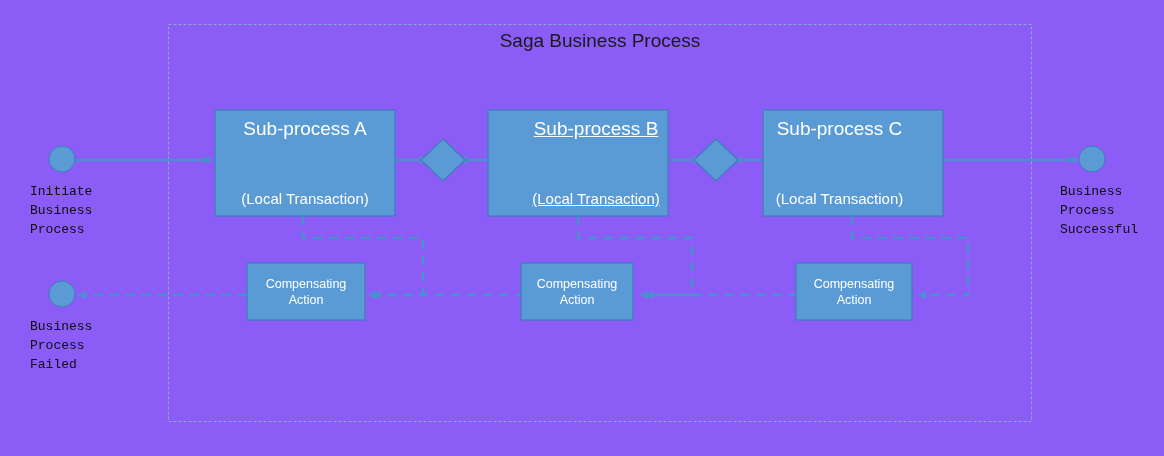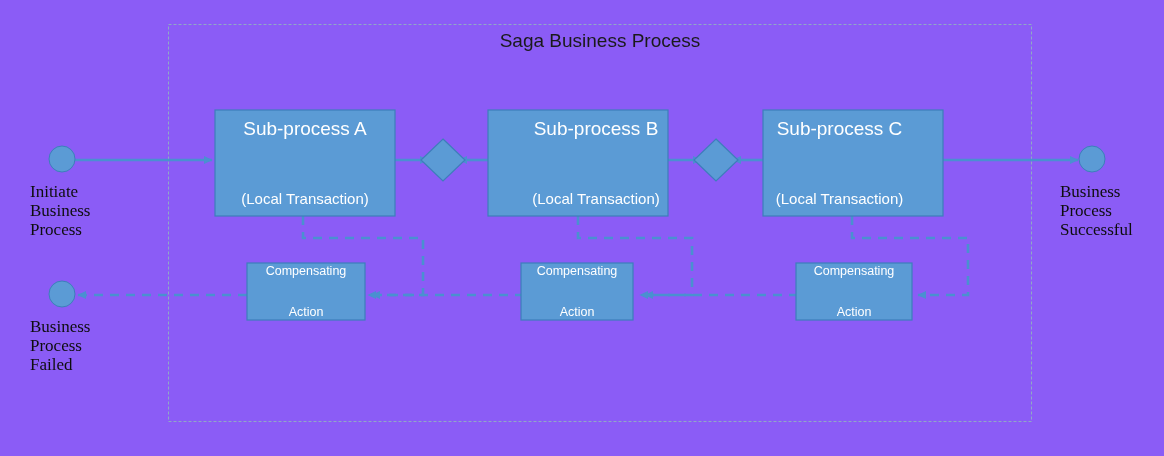--- a/index.html
+++ b/index.html
@@ -23,24 +23,24 @@
     position: absolute;
     left: 0;
     top: 0;
     width: 1164px;
     height: 456px;
   }
   
   .lbl {
     position: absolute;
     color: #0d0d0d;
-    font-size: 17px;
+    font-size: 13px;
     line-height: 19px;
     white-space: pre-line;
-    font-family: Liberation Serif, serif;
+    font-family: Liberation Mono, monospace;
   }
   .container-title {
     position: absolute;
     left: 168px;
     top: 30px;
     width: 864px;
     text-align: center;
     font-size: 19px;
     color: #1a1a1a;
     font-family: "Liberation Sans", sans-serif;
@@ -60,21 +60,21 @@
   .comptext {
     position: absolute;
     color: #ffffff;
     text-align: center;
     font-size: 12.5px;
     line-height: 16px;
     font-family: "Liberation Sans", sans-serif;
     display: flex;
     flex-direction: column;
     align-items: center;
-    justify-content: space-between;
+    justify-content: center;
   }
 </style>
 </head>
 <body>
 
 <div id="stage">
 
   <svg id="diagram" viewBox="0 0 1164 456" xmlns="http://www.w3.org/2000/svg">
     <defs>
       <marker id="arrowSolid" markerWidth="9" markerHeight="9" refX="8" refY="4.5" orient="auto" markerUnits="userSpaceOnUse">
@@ -127,21 +127,21 @@
     <circle cx="62" cy="294" r="13" fill="#5B9BD5" stroke="#3D7EBB" stroke-width="1"></circle>
   </svg>
 
   <div class="container-title">Saga Business Process</div>
 
   <div class="boxtext" style="left:215px; top:110px; width:180px; height:106px;">
     <span class="t1">Sub-process A</span>
     <span class="t2">(Local Transaction)</span>
   </div>
 
-  <div class="boxtext" style="left:488px; top:110px; width:216px; height:106px;">
+  <div class="boxtext" style="left:488px; top:110px; width:216px; height:106px;text-decoration:underline;">
     <span class="t1">Sub-process B</span>
     <span class="t2">(Local Transaction)</span>
   </div>
 
   <div class="boxtext" style="left:763px; top:110px; width:153px; height:106px;">
     <span class="t1">Sub-process C</span>
     <span class="t2">(Local Transaction)</span>
   </div>
 
   <div class="comptext" style="left:247px; top:263px; width:118px; height:57px;">

